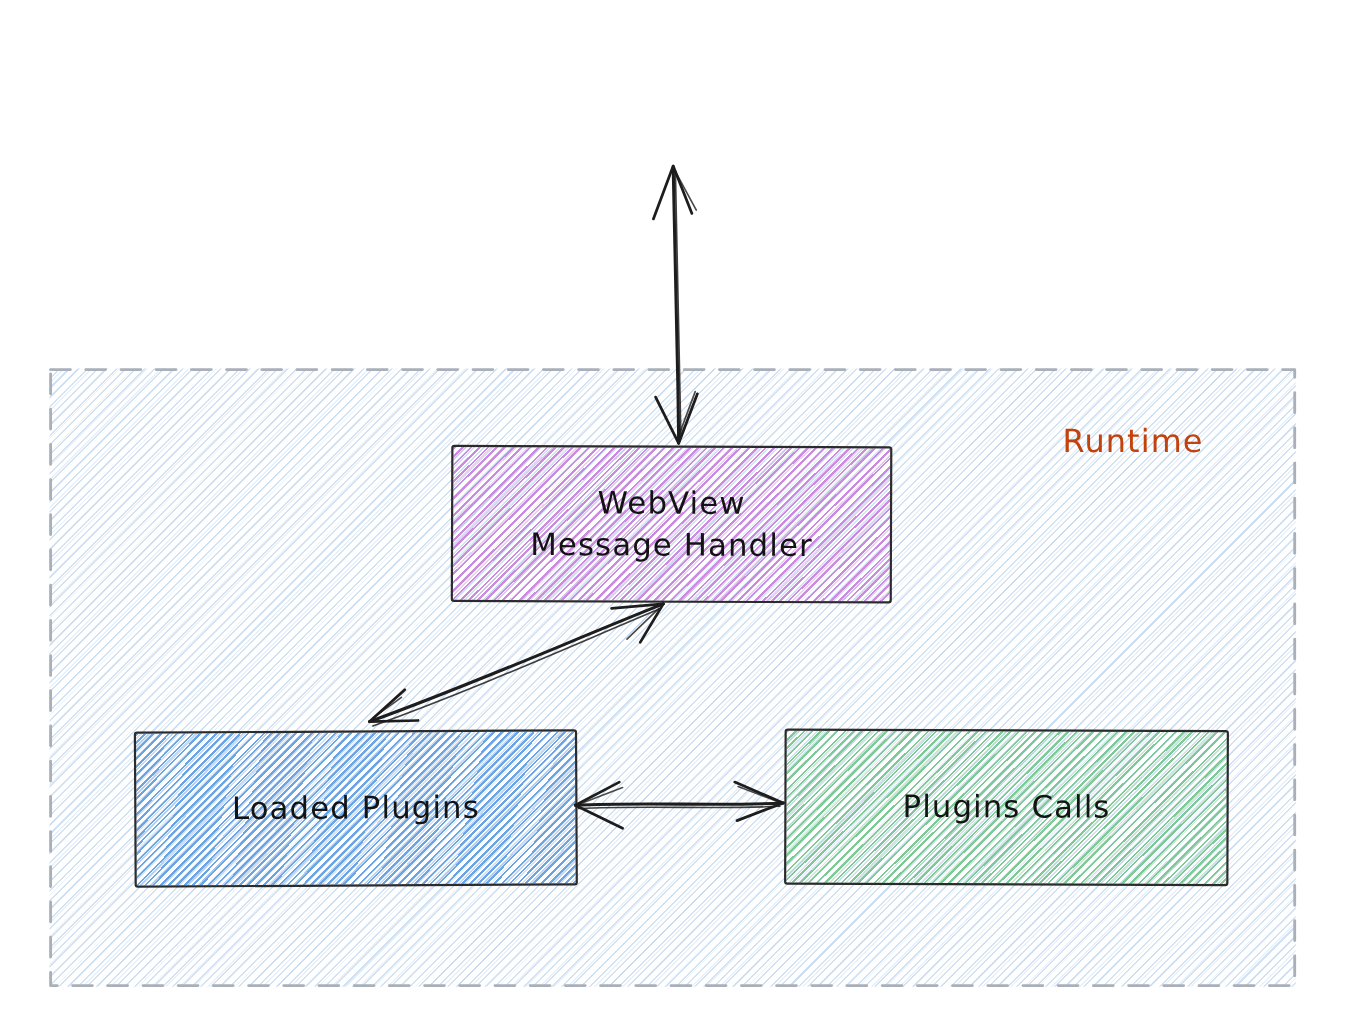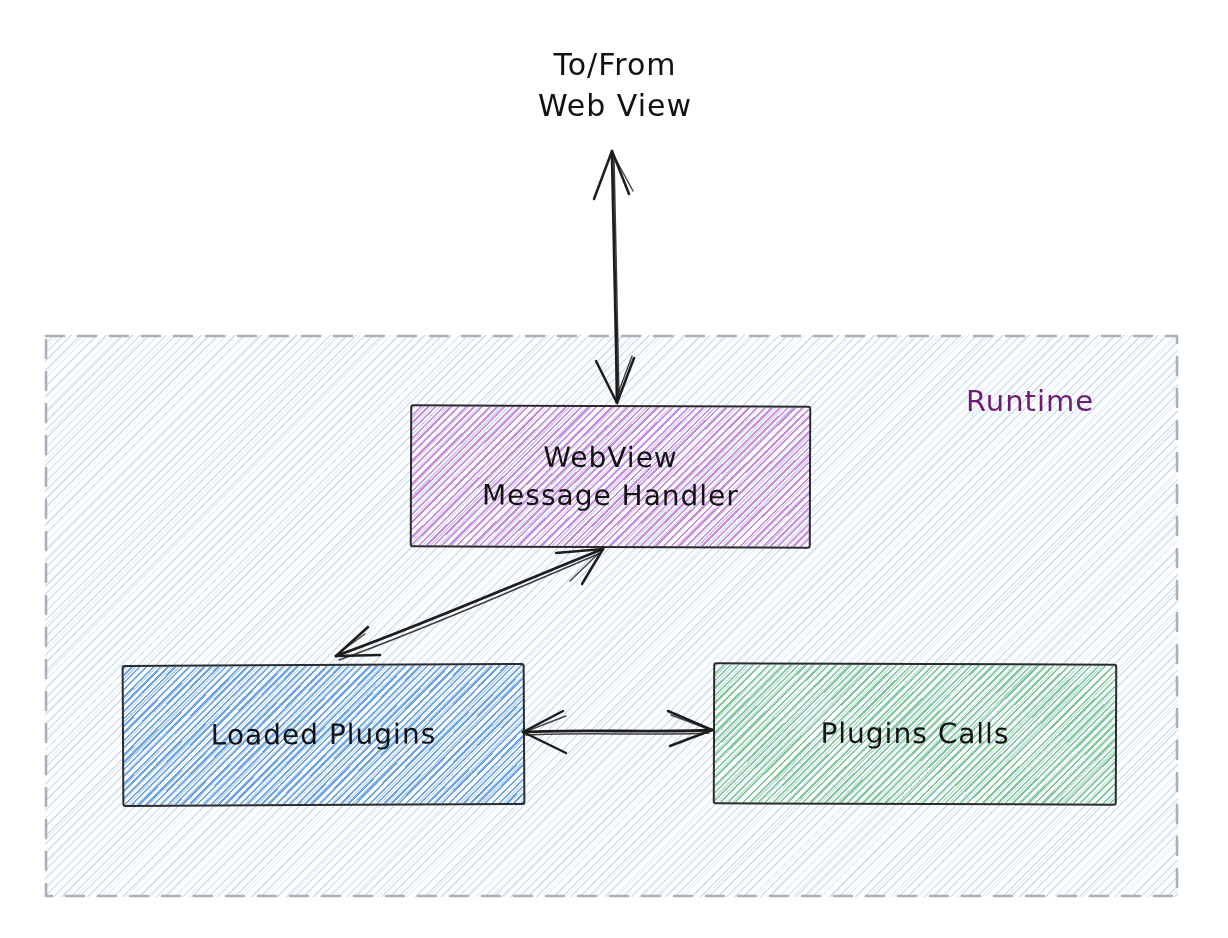--- a/index.html
+++ b/index.html
@@ -23,21 +23,21 @@
     width: 1133px; height: 562px;
     background-image:
       repeating-linear-gradient(135deg, rgba(173,203,233,0.55) 0px, rgba(173,203,233,0.55) 1.3px, transparent 1.3px, transparent 6.1px),
       repeating-linear-gradient(135deg, rgba(190,214,238,0.35) 0px, rgba(190,214,238,0.35) 1.1px, transparent 1.1px, transparent 8.9px);
   }
   .runtime-label {
     position: absolute;
     left: 966px; top: 384px;
     font-size: 29px;
     letter-spacing: 1px;
-    color: #701a75;
+    color: #c2410c;
   }
 
   
   .ext-label {
     position: absolute;
     left: 495px; top: 44px;
     width: 240px;
     text-align: center;
     font-size: 30px;
     line-height: 41px;
@@ -102,22 +102,20 @@
   .dashed-border { stroke: #a9b0b9; stroke-width: 2.6; stroke-dasharray: 18 14; }
 </style>
 </head>
 <body>
 
 <div class="stage">
 
   <div class="runtime-box"></div>
   <div class="runtime-label">Runtime</div>
 
-  <div class="ext-label">To/From
-Web View</div>
 
   <div class="node node-handler">
     <span class="node-label">WebView
 Message Handler</span>
   </div>
 
   <div class="node node-plugins">
     <span class="node-label">Loaded Plugins</span>
   </div>
 

